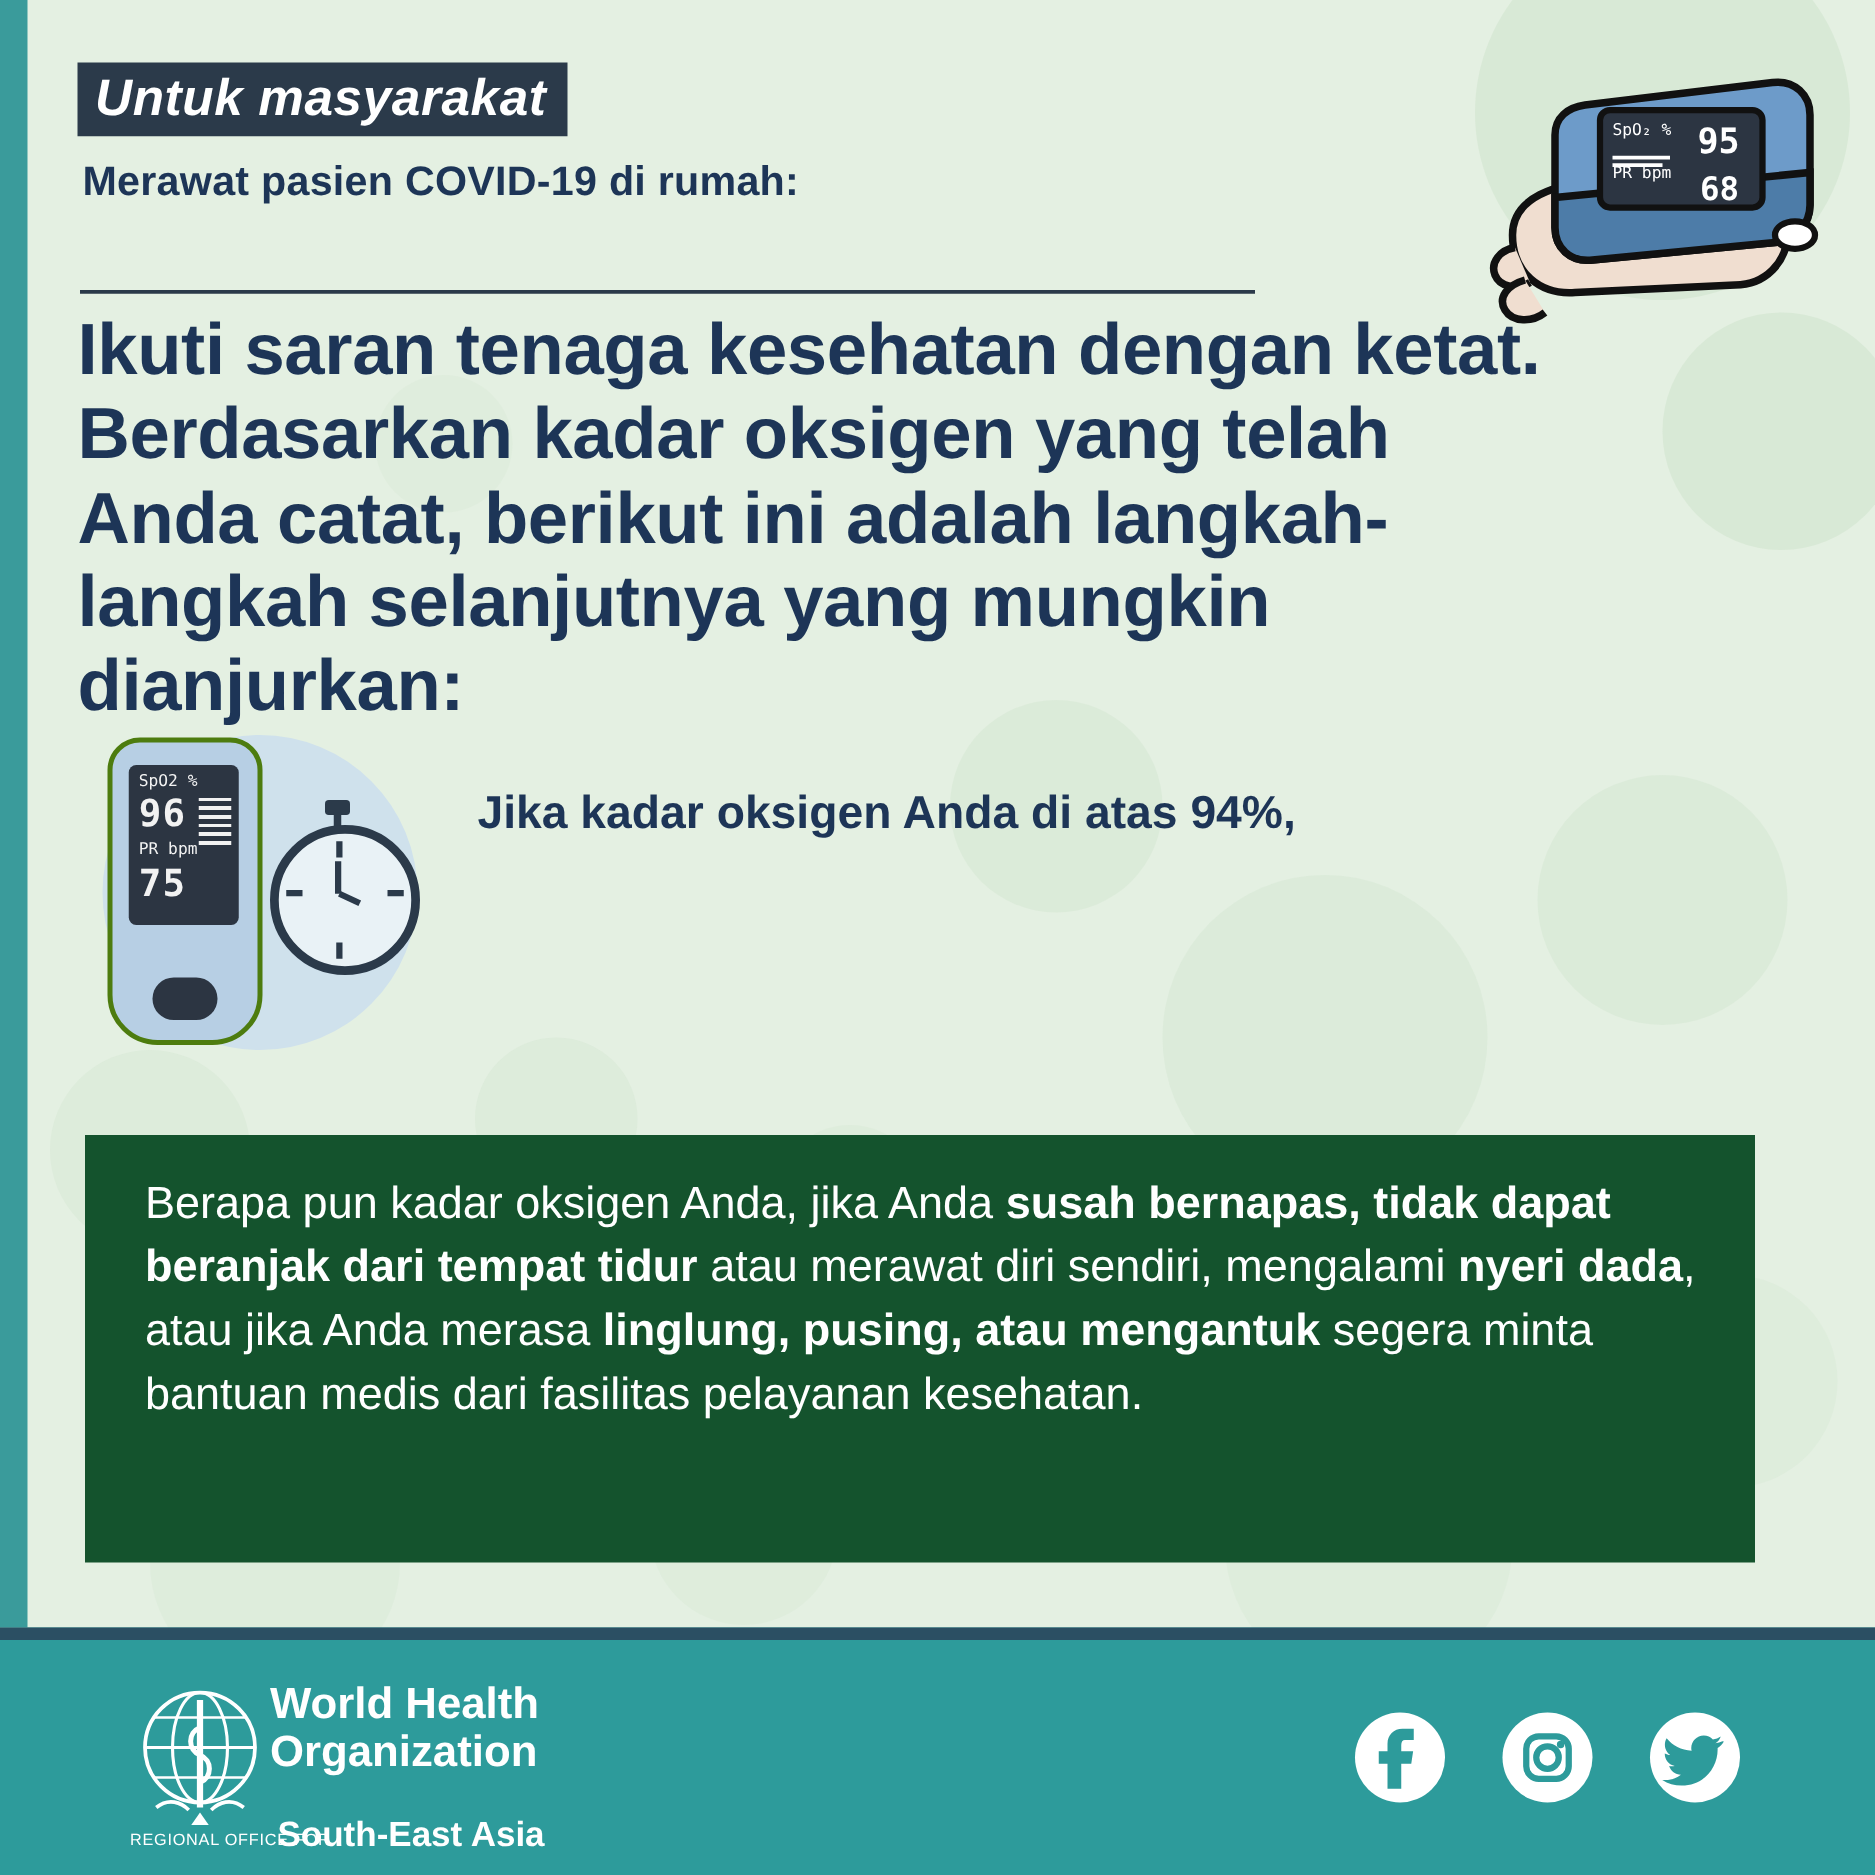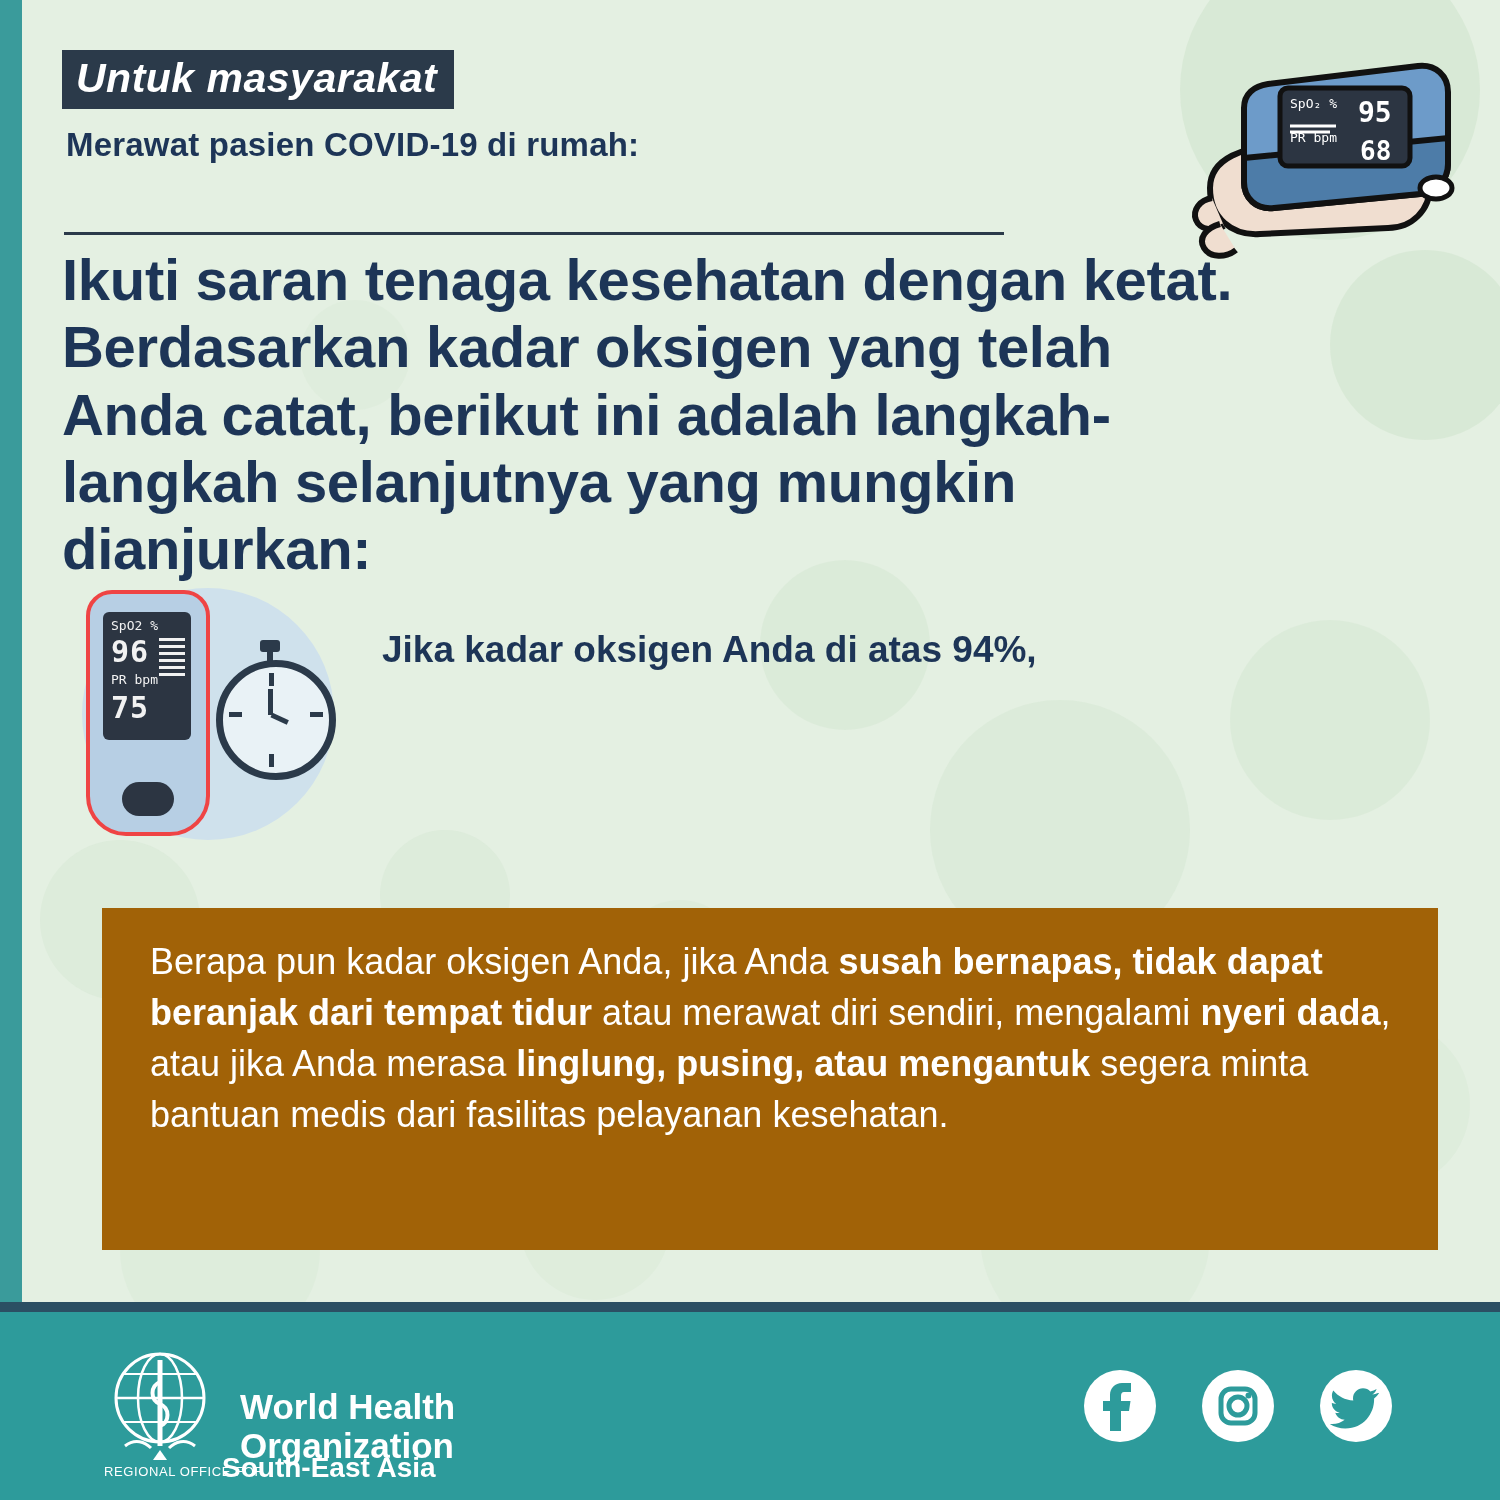--- a/index.html
+++ b/index.html
@@ -112,21 +112,21 @@
     left: 18px; top: 10px;
     width: 252px; height: 252px;
     border-radius: 50%;
     background: #cfe1ec;
   }
   .oxi-body {
     position: absolute;
     left: 22px; top: 12px;
     width: 116px; height: 238px;
     background: #b7cfe4;
-    border: 4px solid #ef4444;
+    border: 4px solid #4d7c0f;
     border-radius: 26px 26px 40px 40px;
   }
   .oxi-screen {
     position: absolute;
     left: 13px; top: 18px;
     width: 88px; height: 128px;
     background: #2c3542;
     border-radius: 6px;
   }
   .oxi-screen .lbl {
@@ -209,22 +209,21 @@
     line-height: 1.32;
   }
 
   
   .warn {
     position: absolute;
     left: 68px;
     top: 908px;
     width: 1336px;
     height: 342px;
-    background: #a16207;
-    margin-left: 34px;
+    background: #14532d;
   }
   .warn-text {
     position: absolute;
     left: 48px;
     top: 28px;
     width: 1250px;
     color: #ffffff;
     font-size: 36px;
     line-height: 1.42;
   }
@@ -242,27 +241,26 @@
   }
   .who-logo {
     position: absolute;
     left: 105px;
     top: 30px;
     width: 110px;
     height: 120px;
   }
   .who-name {
     position: absolute;
-    left: 240px;
+    left: 216px;
     top: 32px;
     color: #ffffff;
     font-size: 35px;
     font-weight: bold;
     line-height: 1.1;
-    margin-top: 44px;
   }
   .who-region {
     position: absolute;
     left: 104px;
     top: 152px;
     color: #ffffff;
     font-size: 13px;
     letter-spacing: 0.6px;
   }
   .who-sea {

